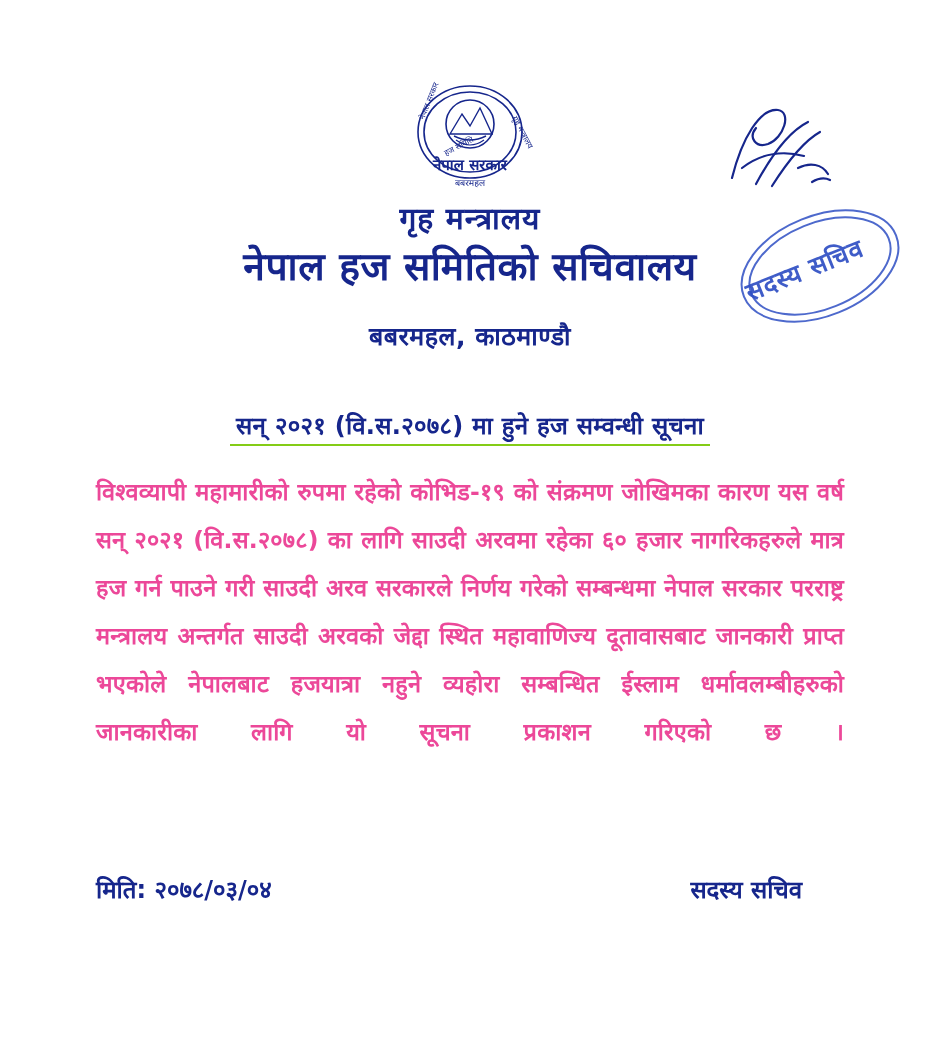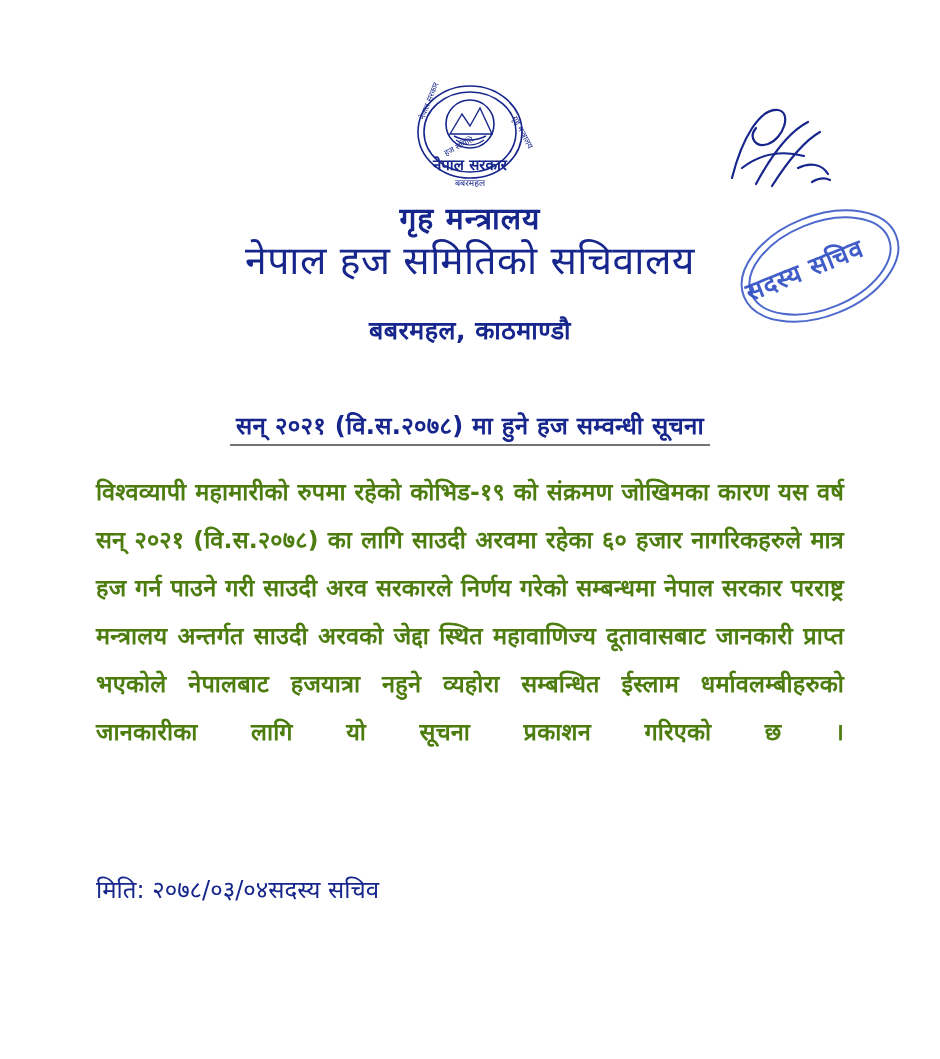--- a/index.html
+++ b/index.html
@@ -48,22 +48,23 @@
     color: #16268c;
   }
   .ministry {
     font-size: 30px;
     letter-spacing: 1px;
     font-weight: 600;
     line-height: 1.25;
   }
   .office {
     font-size: 39px;
-    font-weight: 400;
+    font-weight: 700;
     letter-spacing: 0.5px;
+    margin-top: 6px;
     line-height: 1.2;
   }
   .address {
     font-size: 25px;
     font-weight: 600;
     margin-top: 28px;
     letter-spacing: 0.5px;
   }
 
   
@@ -72,50 +73,51 @@
     left: 0;
     right: 0;
     top: 408px;
     text-align: center;
   }
   .subject {
     display: inline-block;
     font-size: 24px;
     font-weight: 700;
     color: #16268c;
-    border-bottom: 2px solid #737373;
+    border-bottom: 2px solid #84cc16;
     padding: 0 6px 3px 6px;
     letter-spacing: 0.3px;
   }
 
   
   .body-text {
     position: absolute;
     left: 96px;
     right: 96px;
     top: 468px;
     font-size: 23.5px;
     line-height: 48px;
-    color: #4d7c0f;
+    color: #ec4899;
     text-align: justify;
     text-align-last: justify;
     font-weight: 600;
     letter-spacing: 0.2px;
   }
 
   
   .footer {
     position: absolute;
     left: 96px;
     right: 96px;
     top: 872px;
     display: flex;
+    justify-content: space-between;
     align-items: baseline;
     font-size: 24px;
-    font-weight: 400;
+    font-weight: 700;
     color: #16268c;
   }
   .footer .sign-title {
     margin-right: 42px;
   }
 
   
   .signature {
     position: absolute;
     left: 712px;

